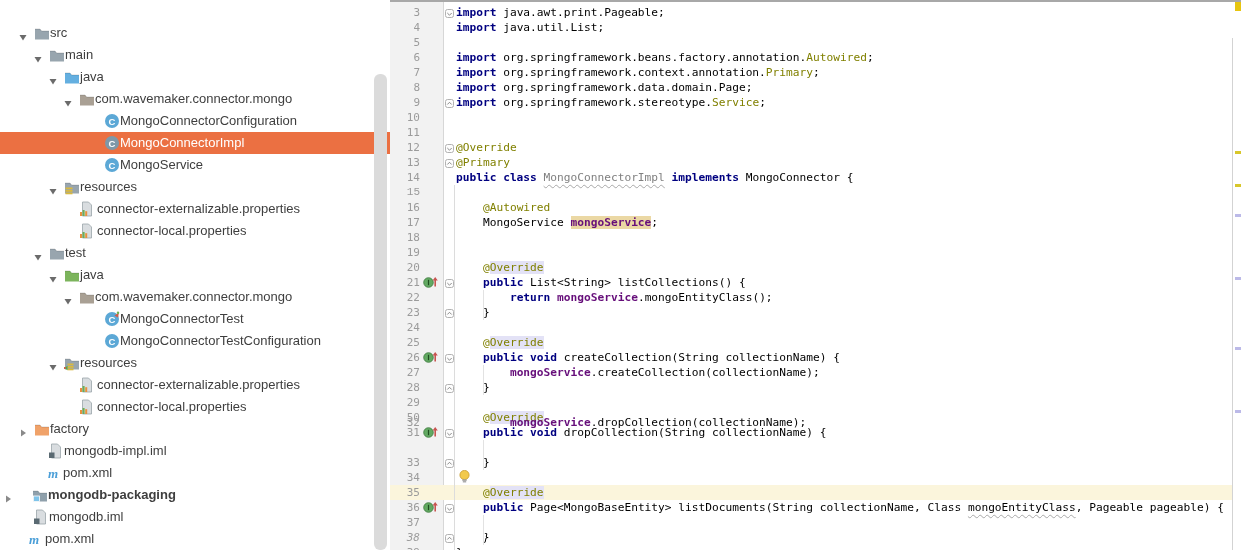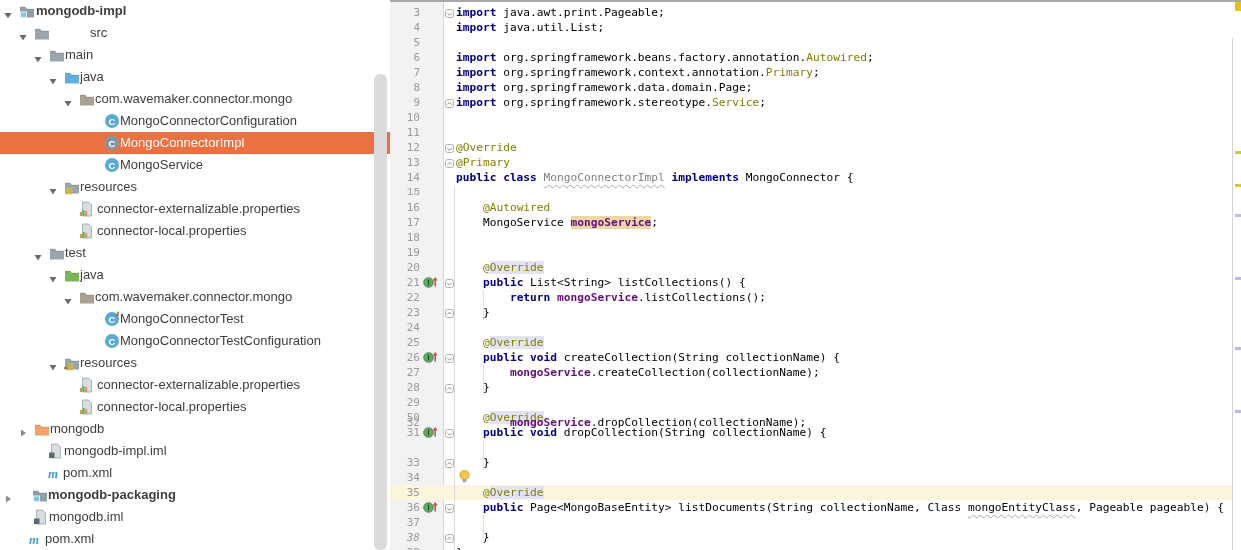--- a/index.html
+++ b/index.html
@@ -46,40 +46,29 @@
   #status-square{position:absolute;left:845px;top:2px;width:6px;height:9px;background:#E7C50F;}
   .smark{position:absolute;left:2px;width:7px;height:3px;}
   .smark.y{background:#D8C72B;}
   .smark.v{background:#BCBAE8;}
 </style>
 </head>
 <body>
 
 <div id="app">
   <div id="tree">
-      <div class="trow" style="top: 0px;">
-        <span class="tarrow" style="left: 3px;"><svg xmlns="http://www.w3.org/2000/svg" width="10" height="10" viewBox="0 0 10 10">
-            <path d="M1.5 3 h7 L5 8.5 Z" fill="#6B6B6B"></path>
-          </svg></span>
-        <span class="ticon" style="left: 19px;"><svg xmlns="http://www.w3.org/2000/svg" width="16" height="16" viewBox="0 0 16 16">
-            <path d="M1 4 h5 l1.6 2 H15 v8.5 H1 Z" fill="#8FA0AB"></path>
-            <path d="M1 4 h5 l1.6 2 H15" fill="none" stroke="rgba(0,0,0,0.15)"></path>
-            <rect x="1.5" y="9" width="6" height="5.5" fill="#7FC4EA" stroke="#ffffff" stroke-width="0.8"></rect>
-          </svg></span>
-        <span class="tlabel b" style="left: 36px;">mongodb-impl</span>
-      </div>
       <div class="trow" style="top: 22px;">
         <span class="tarrow" style="left: 18px;"><svg xmlns="http://www.w3.org/2000/svg" width="10" height="10" viewBox="0 0 10 10">
             <path d="M1.5 3 h7 L5 8.5 Z" fill="#6B6B6B"></path>
           </svg></span>
         <span class="ticon" style="left: 34px;"><svg xmlns="http://www.w3.org/2000/svg" width="16" height="16" viewBox="0 0 16 16">
             <path d="M1 4 h5 l1.6 2 H15 v8.5 H1 Z" fill="#98A5AE"></path>
             <path d="M1 4 h5 l1.6 2 H15" fill="none" stroke="rgba(0,0,0,0.15)"></path>
           </svg></span>
-        <span class="tlabel" style="left: 50px; margin-left: 40px;">src</span>
+        <span class="tlabel" style="left: 50px;">src</span>
       </div>
       <div class="trow" style="top: 44px;">
         <span class="tarrow" style="left: 33px;"><svg xmlns="http://www.w3.org/2000/svg" width="10" height="10" viewBox="0 0 10 10">
             <path d="M1.5 3 h7 L5 8.5 Z" fill="#6B6B6B"></path>
           </svg></span>
         <span class="ticon" style="left: 49px;"><svg xmlns="http://www.w3.org/2000/svg" width="16" height="16" viewBox="0 0 16 16">
             <path d="M1 4 h5 l1.6 2 H15 v8.5 H1 Z" fill="#98A5AE"></path>
             <path d="M1 4 h5 l1.6 2 H15" fill="none" stroke="rgba(0,0,0,0.15)"></path>
           </svg></span>
         <span class="tlabel" style="left: 65px;">main</span>
@@ -240,21 +229,21 @@
         <span class="tlabel" style="left: 97px;">connector-local.properties</span>
       </div>
       <div class="trow" style="top: 418px;">
         <span class="tarrow" style="left: 18px;"><svg xmlns="http://www.w3.org/2000/svg" width="10" height="10" viewBox="0 0 10 10">
             <path d="M3 1.5 l5 3.5 l-5 3.5 Z" fill="#8A8A8A"></path>
           </svg></span>
         <span class="ticon" style="left: 34px;"><svg xmlns="http://www.w3.org/2000/svg" width="16" height="16" viewBox="0 0 16 16">
             <path d="M1 4 h5 l1.6 2 H15 v8.5 H1 Z" fill="#F0A269"></path>
             <path d="M1 4 h5 l1.6 2 H15" fill="none" stroke="rgba(0,0,0,0.15)"></path>
           </svg></span>
-        <span class="tlabel" style="left: 50px;">mongodb</span>
+        <span class="tlabel" style="left: 50px;">factory</span>
       </div>
       <div class="trow" style="top: 440px;">
         <span class="ticon" style="left: 48px;"><svg xmlns="http://www.w3.org/2000/svg" width="16" height="16" viewBox="0 0 16 16">
             <path d="M3.5 1 h6 l3 3 v11 h-9 Z" fill="#d9dde0" stroke="#9aa4aa" stroke-width="0.8"></path>
             <rect x="1" y="9.5" width="5.5" height="5.5" fill="#5A6A72"></rect>
           </svg></span>
         <span class="tlabel" style="left: 64px;">mongodb-impl.iml</span>
       </div>
       <div class="trow" style="top: 462px;">
         <span class="ticon" style="left: 47px;"><svg xmlns="http://www.w3.org/2000/svg" width="16" height="16" viewBox="0 0 16 16">
@@ -322,21 +311,21 @@
         <div class="crow" style="top: 245px;"><span class="lnum">19</span><span class="code"></span></div>
         <div class="crow" style="top: 260px;"><span class="lnum">20</span><span class="code"><span class="p">    </span><span class="a">@</span><span class="a lav">Override</span></span></div>
         <div class="crow" style="top: 275px;"><span class="lnum">21</span><span class="ovr-icon"><svg xmlns="http://www.w3.org/2000/svg" width="16" height="13" viewBox="0 0 16 13">
               <circle cx="5.5" cy="6.5" r="4.8" fill="#62A962" stroke="#3E7A3E" stroke-width="0.8"></circle>
               <rect x="4.9" y="3.8" width="1.2" height="5.4" fill="#1E4D1E"></rect>
               <path d="M12.2 1 l2.6 3.4 h-1.8 v6 h-1.6 v-6 h-1.8 Z" fill="#C75450"></path>
             </svg></span><span class="fold"><svg xmlns="http://www.w3.org/2000/svg" width="9" height="9" viewBox="0 0 9 9">
               <rect x="0.5" y="0.5" width="8" height="8" rx="2" fill="#fdfdfd" stroke="#b2b2b2"></rect>
               <path d="M2.3 4 l2.2 2.2 l2.2-2.2" fill="none" stroke="#8a8a8a"></path>
             </svg></span><span class="code"><span class="p">    </span><span class="k">public</span><span class="p"> List&lt;String&gt; listCollections() {</span></span></div>
-        <div class="crow" style="top: 290px;"><span class="lnum">22</span><span class="code"><span class="p">        </span><span class="k">return</span><span class="p"> </span><span class="f">mongoService</span><span class="p">.listCollections();</span></span></div>
+        <div class="crow" style="top: 290px;"><span class="lnum">22</span><span class="code"><span class="p">        </span><span class="k">return</span><span class="p"> </span><span class="f">mongoService</span><span class="p">.mongoEntityClass();</span></span></div>
         <div class="crow" style="top: 305px;"><span class="lnum">23</span><span class="fold"><svg xmlns="http://www.w3.org/2000/svg" width="9" height="9" viewBox="0 0 9 9">
               <rect x="0.5" y="0.5" width="8" height="8" rx="2" fill="#fdfdfd" stroke="#b2b2b2"></rect>
               <path d="M2.3 5.5 l2.2-2.2 l2.2 2.2" fill="none" stroke="#8a8a8a"></path>
             </svg></span><span class="code"><span class="p">    }</span></span></div>
         <div class="crow" style="top: 320px;"><span class="lnum">24</span><span class="code"></span></div>
         <div class="crow" style="top: 335px;"><span class="lnum">25</span><span class="code"><span class="p">    </span><span class="a">@</span><span class="a lav">Override</span></span></div>
         <div class="crow" style="top: 350px;"><span class="lnum">26</span><span class="ovr-icon"><svg xmlns="http://www.w3.org/2000/svg" width="16" height="13" viewBox="0 0 16 13">
               <circle cx="5.5" cy="6.5" r="4.8" fill="#62A962" stroke="#3E7A3E" stroke-width="0.8"></circle>
               <rect x="4.9" y="3.8" width="1.2" height="5.4" fill="#1E4D1E"></rect>
               <path d="M12.2 1 l2.6 3.4 h-1.8 v6 h-1.6 v-6 h-1.8 Z" fill="#C75450"></path>

